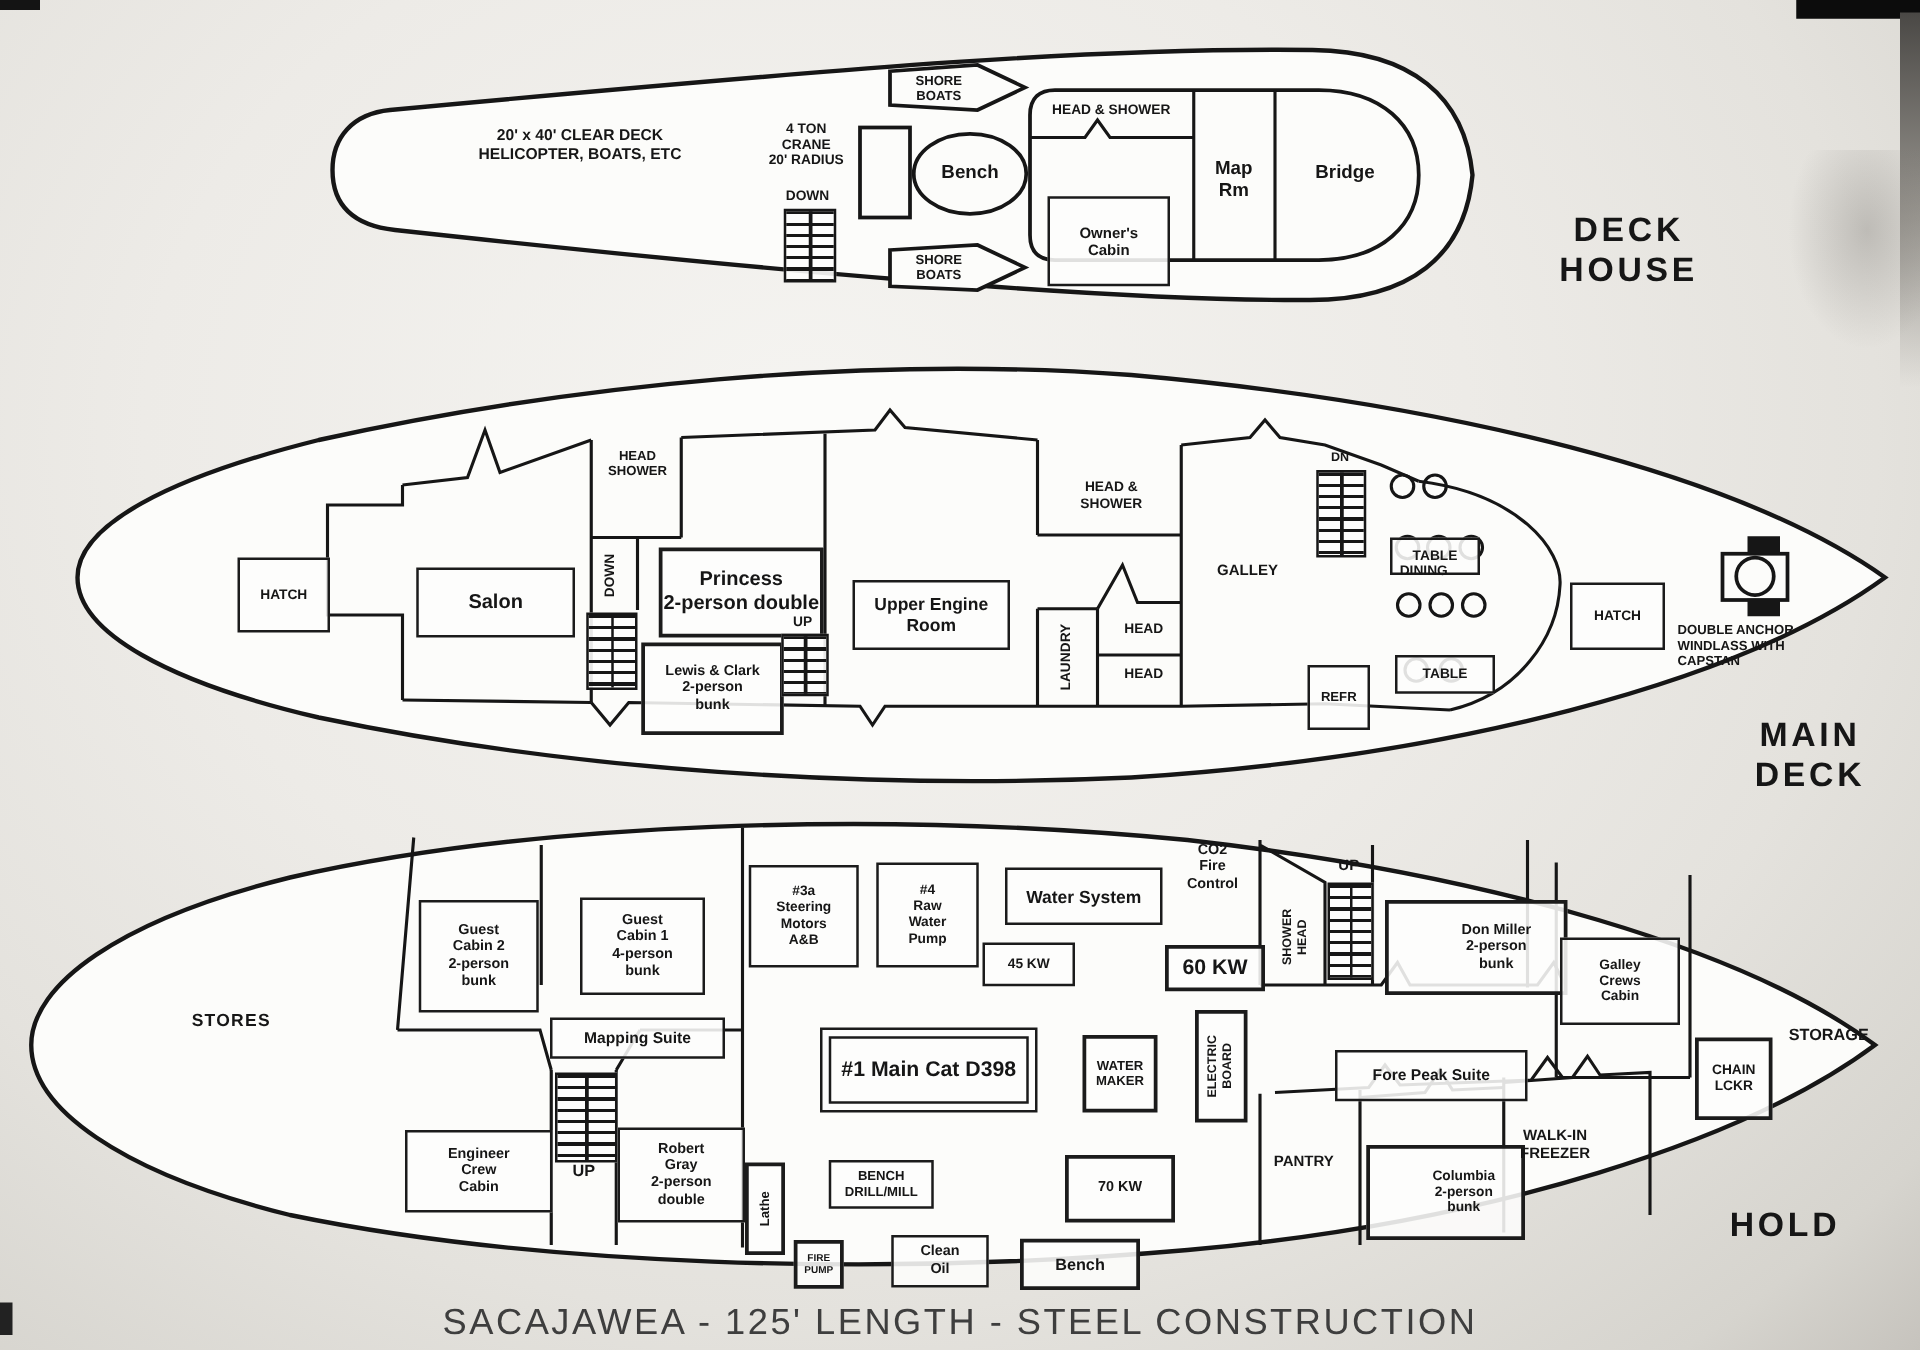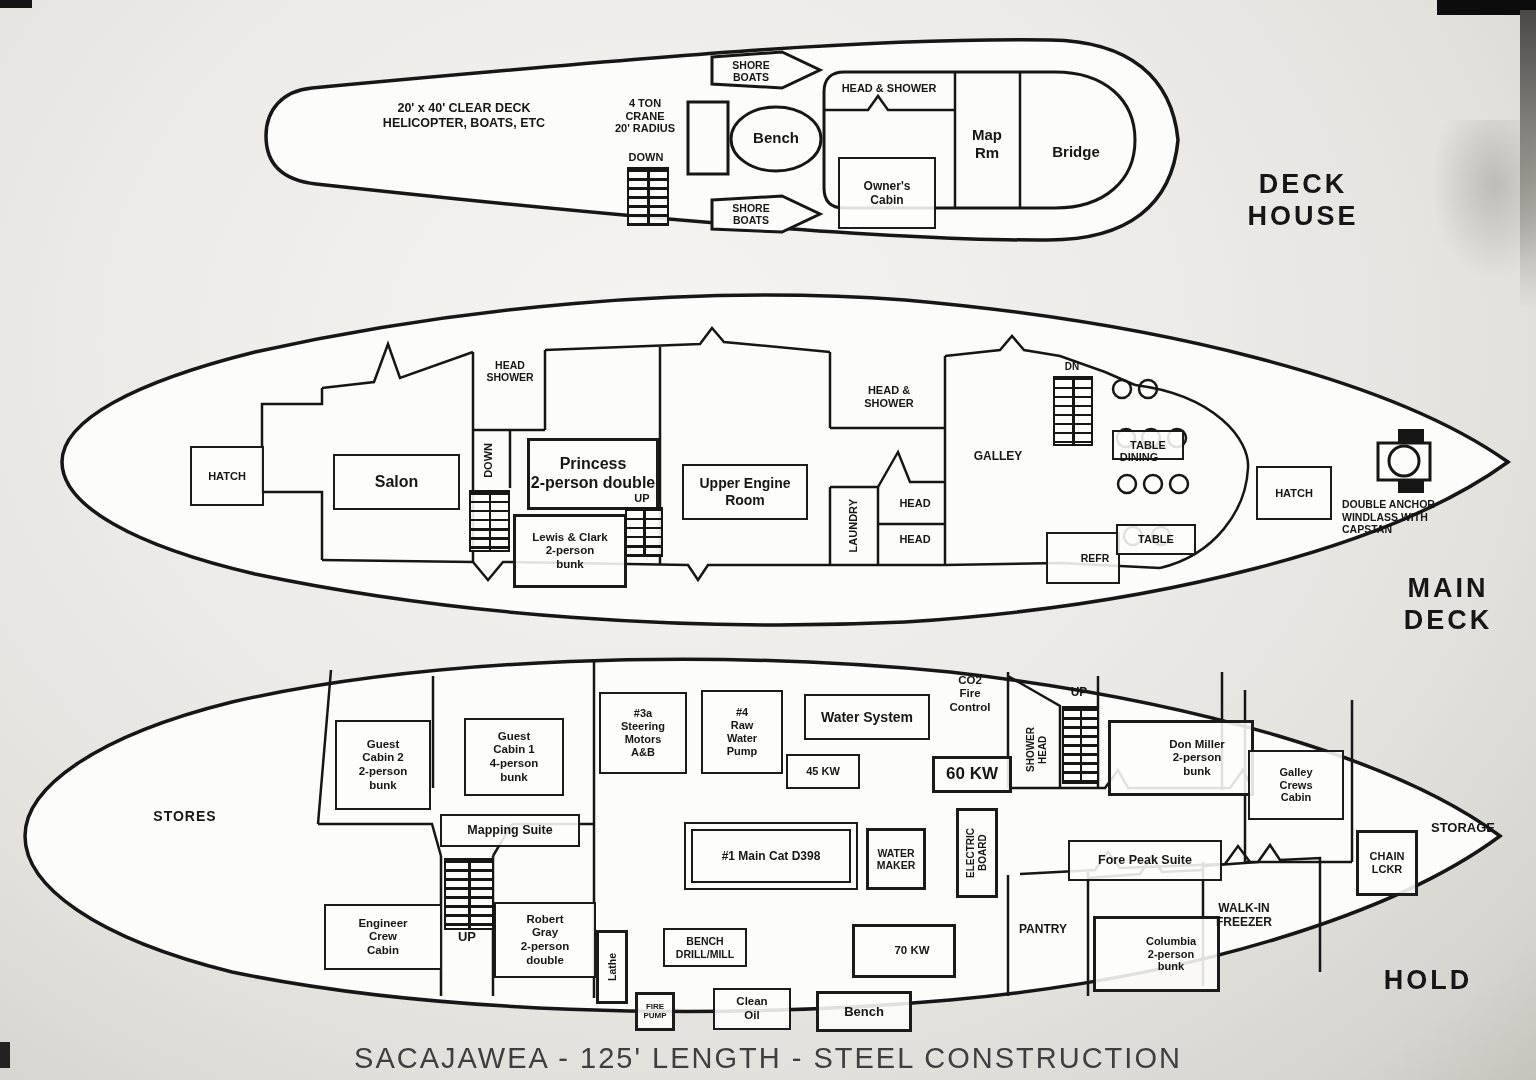--- a/index.html
+++ b/index.html
@@ -118,21 +118,21 @@
   <div class="lbl" style="left:712px;top:55px;width:78px;height:32px;font-size:10.5px;">SHORE
 BOATS</div>
   <div class="lbl" style="left:712px;top:198px;width:78px;height:32px;font-size:10.5px;">SHORE
 BOATS</div>
   <div class="lbl" style="left:740px;top:127px;width:72px;height:22px;font-size:15px;">Bench</div>
   <div class="lbl" style="left:828px;top:80px;width:122px;height:16px;font-size:11px;">HEAD &amp; SHOWER</div>
   <div class="lbl box" style="left:838px;top:127px;width:94px;height:68px;font-size:12px;">Owner's
 Cabin</div>
   <div class="lbl" style="left:960px;top:122px;width:54px;height:44px;font-size:15px;">Map
 Rm</div>
-  <div class="lbl" style="left:1040px;top:141px;width:72px;height:22px;font-size:15px;">Bridge</div>
+  <div class="lbl" style="left:1040px;top:127px;width:72px;height:22px;font-size:15px;">Bridge</div>
   <div class="lbl decklbl" style="left:1198px;top:186px;width:210px;height:30px;">DECK HOUSE</div>
 
   <div class="lbl box" style="left:190px;top:416px;width:70px;height:56px;font-size:11px;">HATCH</div>
   <div class="lbl box" style="left:333px;top:424px;width:123px;height:52px;font-size:16px;">Salon</div>
   <div class="lbl" style="left:470px;top:356px;width:80px;height:30px;font-size:10.5px;">HEAD
 SHOWER</div>
   <div class="lbl" style="left:474px;top:432px;width:28px;height:56px;font-size:11px;">
     <span class="v">DOWN</span>
   </div>
   <div class="stairs" style="left:469px;top:490px;width:37px;height:58px;"></div>
@@ -148,21 +148,21 @@
   <div class="lbl" style="left:852px;top:380px;width:74px;height:34px;font-size:11px;">HEAD &amp;
 SHOWER</div>
   <div class="lbl" style="left:840px;top:490px;width:26px;height:72px;font-size:11px;">
     <span class="v">LAUNDRY</span>
   </div>
   <div class="lbl" style="left:890px;top:496px;width:50px;height:14px;font-size:11px;">HEAD</div>
   <div class="lbl" style="left:890px;top:532px;width:50px;height:14px;font-size:11px;">HEAD</div>
   <div class="lbl" style="left:966px;top:448px;width:64px;height:16px;font-size:12px;">GALLEY</div>
   <div class="lbl" style="left:1056px;top:361px;width:32px;height:12px;font-size:10px;text-align:right;">DN</div>
   <div class="stairs" style="left:1053px;top:376px;width:36px;height:66px;"></div>
-  <div class="lbl box" style="left:1046px;top:502px;width:46px;height:48px;font-size:10.5px;padding-left:24px;">REFR</div>
+  <div class="lbl box" style="left:1046px;top:502px;width:46px;height:48px;font-size:10.5px;">REFR</div>
   <div class="lbl box" style="left:1112px;top:400px;width:68px;height:26px;font-size:11px;">TABLE</div>
   <div class="lbl" style="left:1108px;top:450px;width:62px;height:14px;font-size:11px;">DINING</div>
   <div class="lbl box" style="left:1116px;top:494px;width:76px;height:27px;font-size:11px;">TABLE</div>
   <div class="lbl box" style="left:1256px;top:436px;width:72px;height:50px;font-size:11px;">HATCH</div>
   <div class="lbl" style="left:1342px;top:493px;width:116px;height:48px;font-size:10.5px;text-align:left;justify-content:flex-start;">DOUBLE ANCHOR
 WINDLASS WITH
 CAPSTAN</div>
   <div class="lbl decklbl" style="left:1364px;top:590px;width:168px;height:30px;">MAIN DECK</div>
 
   <div class="lbl" style="left:142px;top:806px;width:86px;height:20px;font-size:14px;letter-spacing:1px;">STORES</div>
@@ -182,21 +182,21 @@
   <div class="lbl box" style="left:701px;top:660px;width:78px;height:80px;font-size:11px;">#4
 Raw
 Water
 Pump</div>
   <div class="lbl box" style="left:804px;top:664px;width:122px;height:42px;font-size:14px;">Water System</div>
   <div class="lbl" style="left:936px;top:665px;width:68px;height:58px;font-size:11.5px;">CO2
 Fire
 Control</div>
   <div class="lbl box" style="left:786px;top:724px;width:70px;height:31px;font-size:11px;">45 KW</div>
   <div class="lbl box thick" style="left:932px;top:726px;width:74px;height:31px;font-size:17px;">60 KW</div>
-  <div class="lbl box" style="left:684px;top:792px;width:170px;height:64px;font-size:12px;">
+  <div class="lbl box" style="left:656px;top:792px;width:170px;height:64px;font-size:17px;">
     <div class="inner">#1  Main Cat D398</div>
   </div>
   <div class="lbl box thick" style="left:866px;top:798px;width:54px;height:56px;font-size:10.5px;">WATER
 MAKER</div>
   <div class="lbl box thick" style="left:956px;top:778px;width:36px;height:84px;font-size:10px;">
     <span class="v">ELECTRIC
 BOARD</span>
   </div>
   <div class="lbl" style="left:1016px;top:714px;width:42px;height:70px;font-size:10px;">
     <span class="v">SHOWER
@@ -226,21 +226,21 @@
   <div class="lbl box thick" style="left:596px;top:900px;width:26px;height:68px;font-size:10.5px;">
     <span class="v">Lathe</span>
   </div>
   <div class="lbl box thick" style="left:635px;top:962px;width:34px;height:33px;font-size:8px;line-height:1.1;">FIRE
 PUMP</div>
   <div class="lbl box" style="left:663px;top:898px;width:80px;height:35px;font-size:10.5px;">BENCH
 DRILL/MILL</div>
   <div class="lbl box" style="left:713px;top:958px;width:74px;height:38px;font-size:11.5px;">Clean
 Oil</div>
   <div class="lbl box thick" style="left:816px;top:961px;width:90px;height:35px;font-size:13px;">Bench</div>
-  <div class="lbl box thick" style="left:852px;top:894px;width:82px;height:48px;font-size:11.5px;padding-left:16px;">70 KW</div>
+  <div class="lbl box thick" style="left:852px;top:894px;width:82px;height:48px;font-size:11.5px;">70 KW</div>
   <div class="lbl" style="left:1010px;top:920px;width:66px;height:18px;font-size:12px;">PANTRY</div>
   <div class="lbl box thick" style="left:1093px;top:886px;width:92px;height:70px;font-size:11px;padding-left:29px;">Columbia
 2-person
 bunk</div>
   <div class="lbl" style="left:1202px;top:896px;width:84px;height:38px;font-size:12px;">WALK-IN
 FREEZER</div>
   <div class="lbl decklbl" style="left:1368px;top:966px;width:120px;height:30px;">HOLD</div>
 
   <div class="lbl footer" style="left:0;top:1040px;width:1536px;height:36px;">SACAJAWEA - 125' LENGTH - STEEL CONSTRUCTION</div>
 

